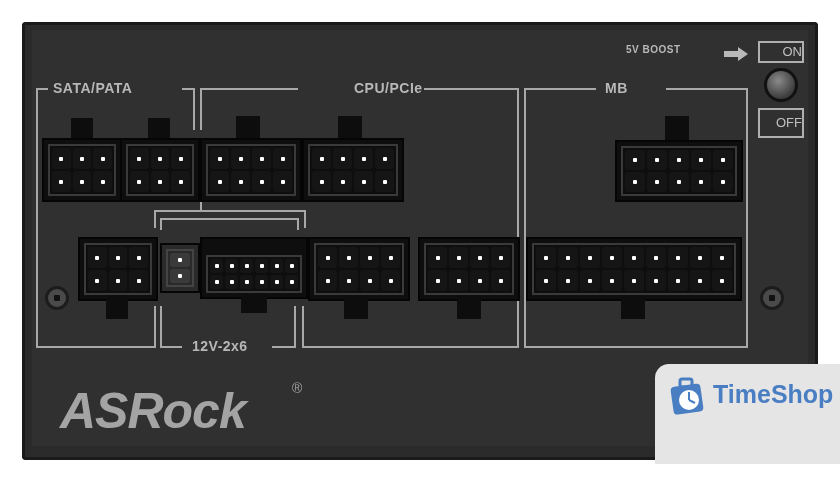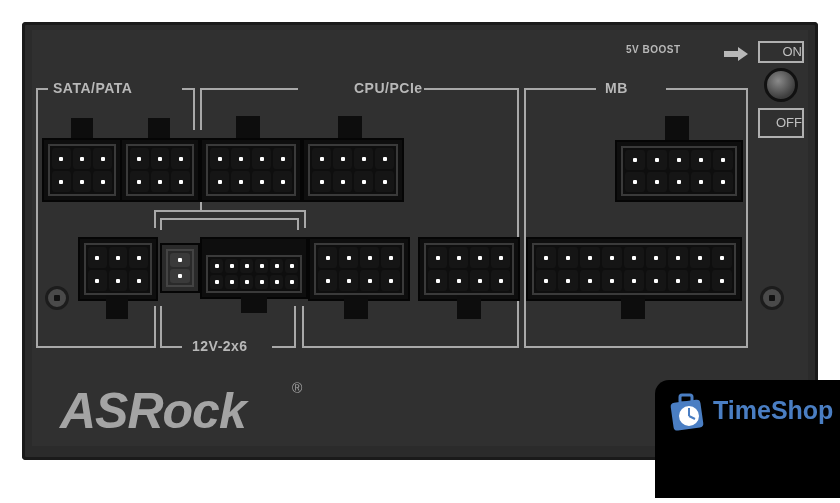--- a/index.html
+++ b/index.html
@@ -12,21 +12,21 @@
   .conn-frame { position:absolute; left:4px; top:4px; right:4px; bottom:4px; border:2px solid #3a3a3a; display:grid; gap:2px; padding:2px; box-sizing:border-box; }
   .pin { background:#151515; border-radius:3px; position:relative; }
   .pin::after { content:""; position:absolute; left:50%; top:50%; width:4px; height:4px; margin:-2px 0 0 -2px; background:#fff; border-radius:1px; }
   .latch { position:absolute; background:#0d0d0d; }
   .screw { position:absolute; width:24px; height:24px; border-radius:50%; background:#4a4a4a; border:3px solid #1c1c1c; box-sizing:border-box; }
   .screw::after { content:""; position:absolute; left:6px; top:6px; width:6px; height:6px; background:#111; border-radius:1px; }
   .boost-btn { position:absolute; width:34px; height:34px; border-radius:50%; background:radial-gradient(circle at 40% 35%, #8a8a8a, #3d3d3d 70%); border:3px solid #111; box-sizing:border-box; }
   .sw-box { position:absolute; border:2px solid #b0b0b0; color:#c0c0c0; font-weight:normal; font-size:13px; text-align:right; box-sizing:border-box; }
   .brand { position:absolute; left:60px; top:382px; color:#a4a4a4; font-weight:bold; font-size:50px; font-style:italic; letter-spacing:-1px; }
   .reg { position:absolute; left:292px; top:380px; color:#a4a4a4; font-size:14px; }
-  .shop { position:absolute; left:655px; top:380px; width:185px; height:118px; background:#000000; border-top-left-radius:14px; }
+  .shop { position:absolute; left:655px; top:364px; width:185px; height:100px; background:#e5e5e5; border-top-left-radius:14px; }
   .shop-icon { position:absolute; left:13px; top:13px; width:36px; height:36px; }
   .shop-text { position:absolute; left:58px; top:16px; color:#4a7ec3; font-size:25px; font-weight:bold; }
 </style>
 </head>
 <body>
 
 <div class="psu">
   <div class="psu-inner"></div>
 </div>
 

